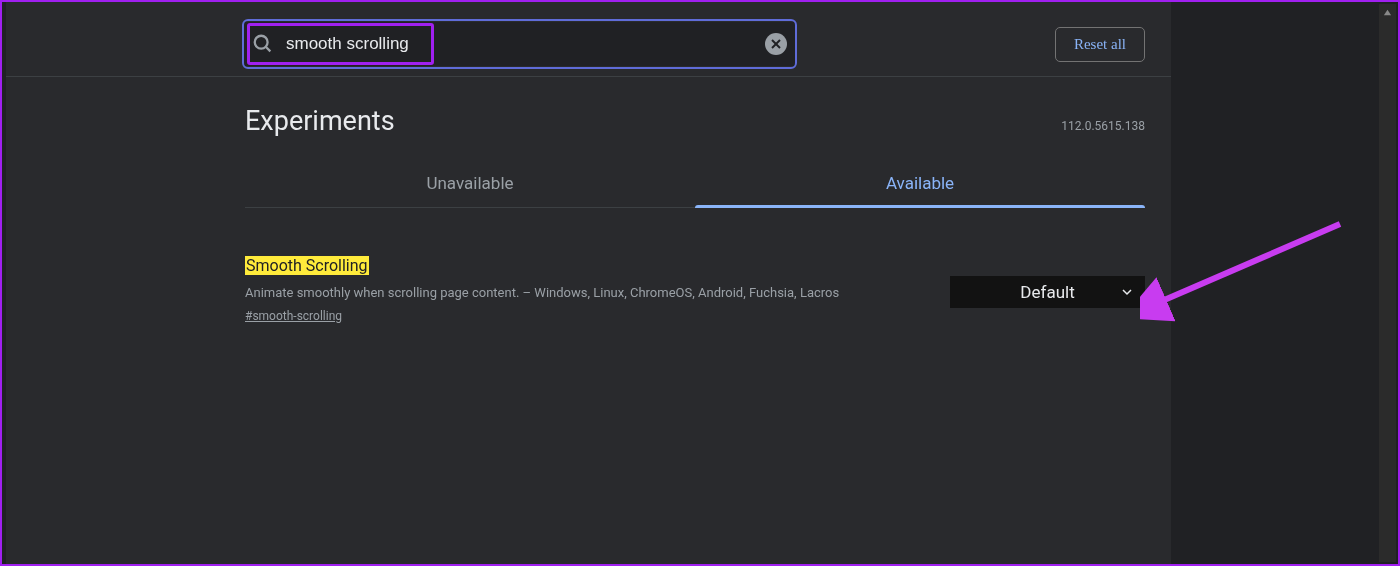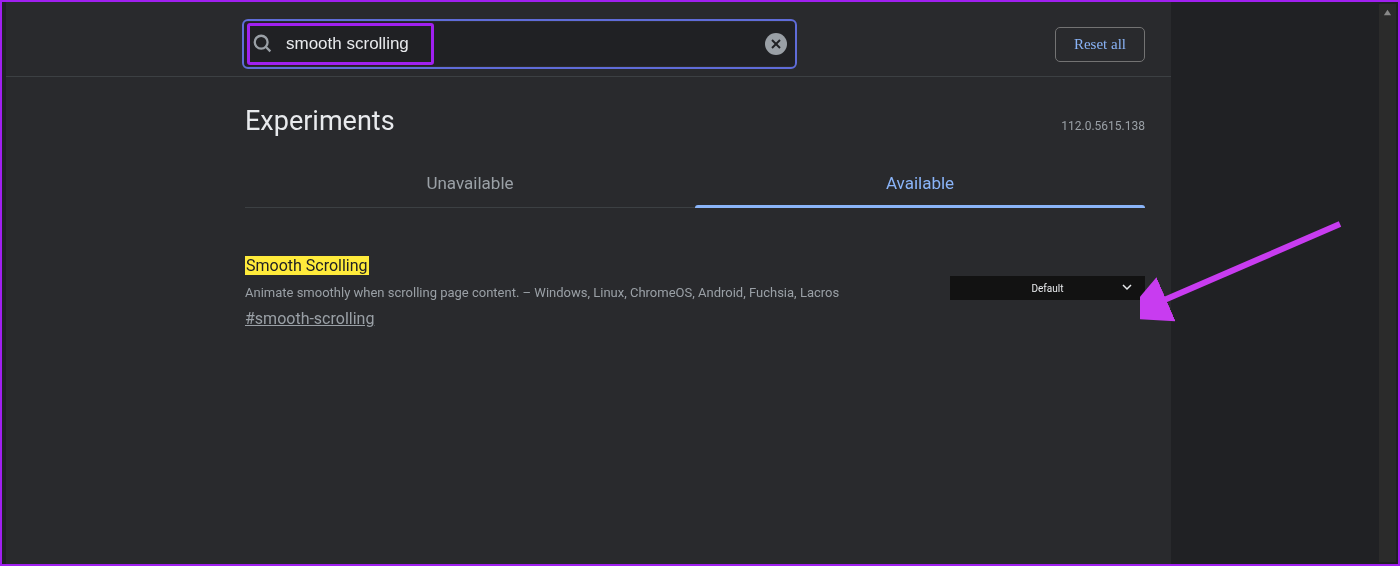--- a/index.html
+++ b/index.html
@@ -161,33 +161,33 @@
       padding: 0 1px;
     }
     .flag-desc {
       color: #9aa0a6;
       font-size: 13px;
       margin-top: 8px;
       line-height: 1.55;
     }
     .flag-link {
       color: #9aa0a6;
-      font-size: 16px;
+      font-size: 12px;
       text-decoration: underline;
       margin-top: 6px;
       display: inline-block;
       cursor: pointer;
     }
     .flag-select {
       margin-top: 20px;
       width: 195px;
-      height: 24px;
+      height: 32px;
       background: #121212;
       color: #e8eaed;
-      font-size: 10px;
+      font-size: 17px;
       display: flex;
       align-items: center;
       justify-content: center;
       position: relative;
       cursor: pointer;
     }
     .flag-select .chev {
       position: absolute;
       right: 12px;
       top: 50%;

